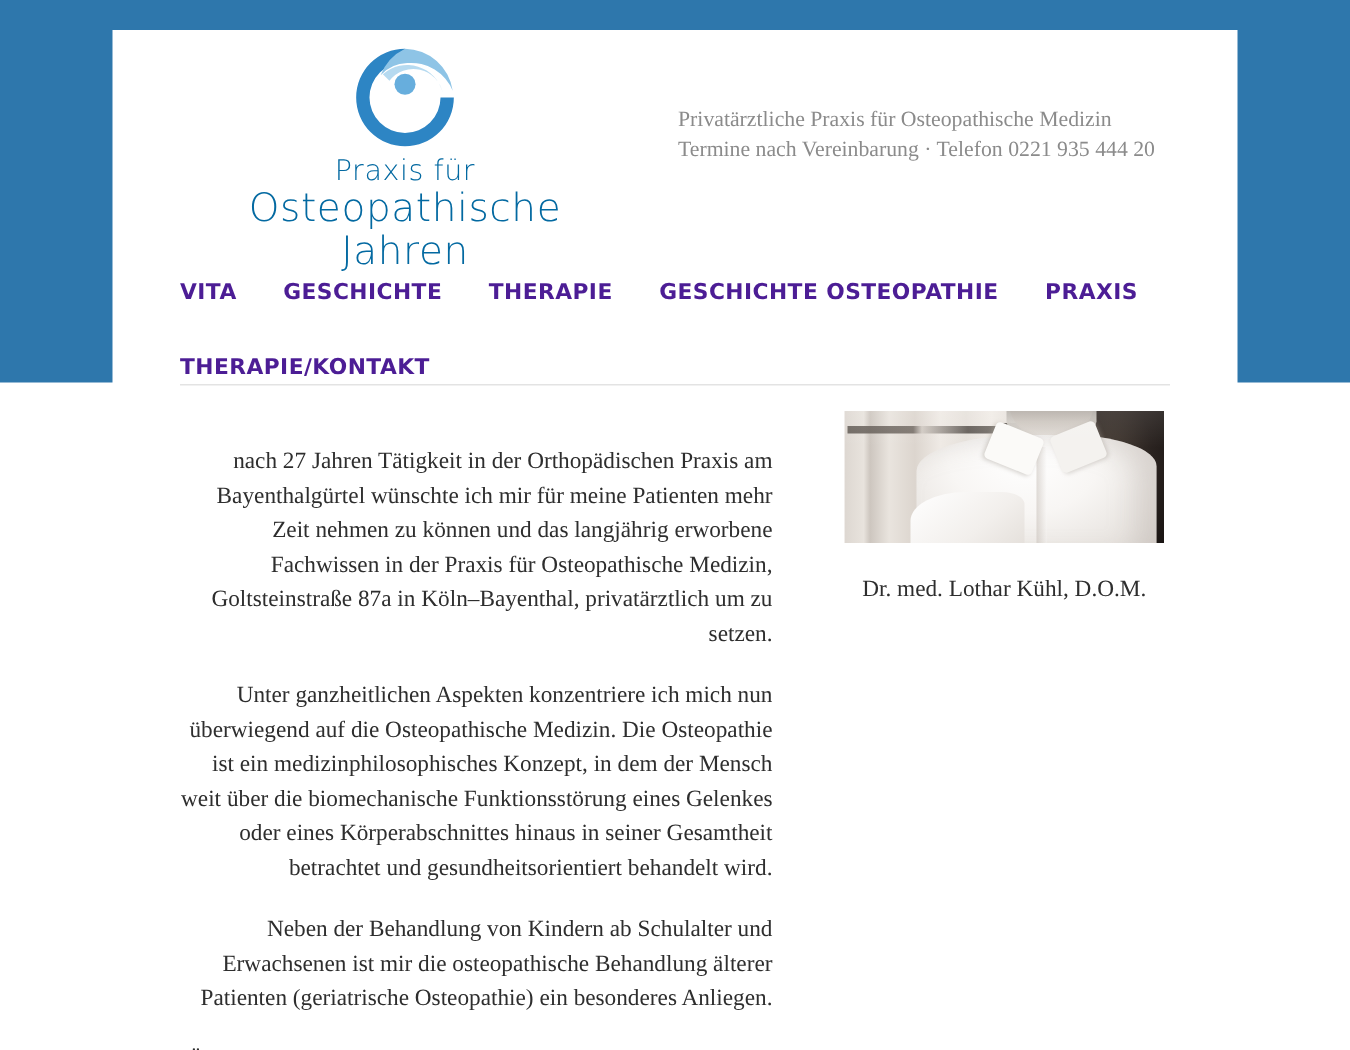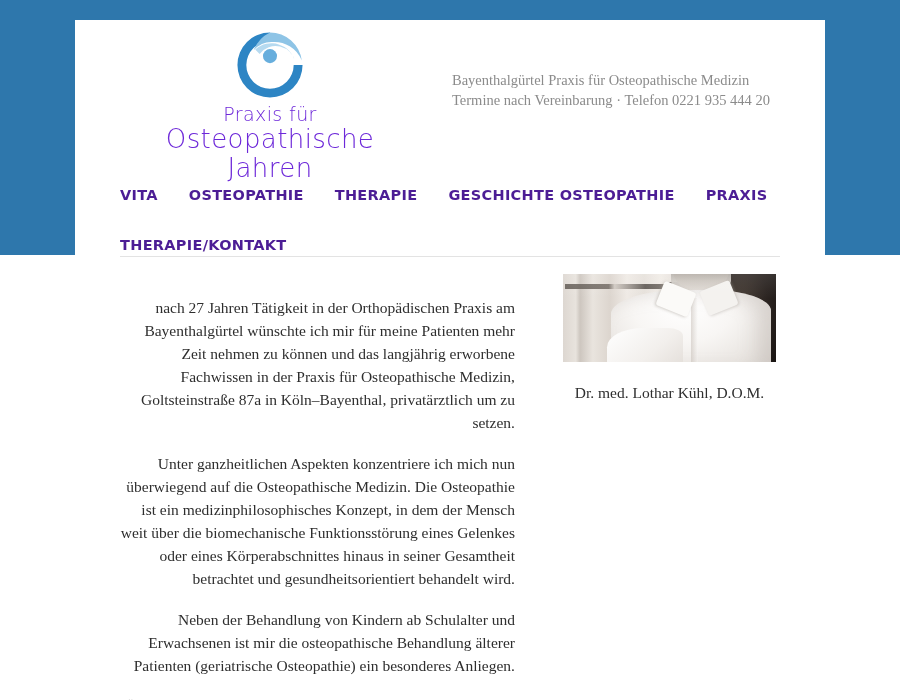--- a/index.html
+++ b/index.html
@@ -49,21 +49,21 @@
     text-align: center;
   }
   #logo-mark {
     width: 74px;
     height: 74px;
     margin: 0 auto;
     display: block;
   }
   #brand-text {
     font-family: "DejaVu Sans", sans-serif;
-    color: #6d28d9;
+    color: #0369a1;
     line-height: 1.12;
     margin-top: 2px;
     letter-spacing: 0.4px;
     font-weight: 300;
   }
   #brand-line1 {
     display: block;
     font-size: 19px;
   }
   #brand-line2 {
@@ -296,33 +296,33 @@
 
         <circle cx="50" cy="38" r="9.5" fill="#67aedd"></circle>
       </svg>
       <div id="brand-text">
         <span id="brand-line1">Praxis für</span>
         <span id="brand-line2">Osteopathische Jahren</span>
       </div>
     </div>
 
     <div id="contact-block">
-      <span>Bayenthalgürtel Praxis für Osteopathische Medizin</span>
+      <span>Privatärztliche Praxis für Osteopathische Medizin</span>
       <span>Termine nach Vereinbarung · Telefon 0221 935 444 20</span>
     </div>
 
   </header>
 
   <nav id="main-nav">
     <ul id="nav-list">
       <li>
         <a href="#">VITA</a>
       </li>
       <li>
-        <a href="#">OSTEOPATHIE</a>
+        <a href="#">GESCHICHTE</a>
       </li>
       <li>
         <a href="#">THERAPIE</a>
       </li>
       <li>
         <a href="#">GESCHICHTE OSTEOPATHIE</a>
       </li>
       <li>
         <a href="#">PRAXIS</a>
       </li>

